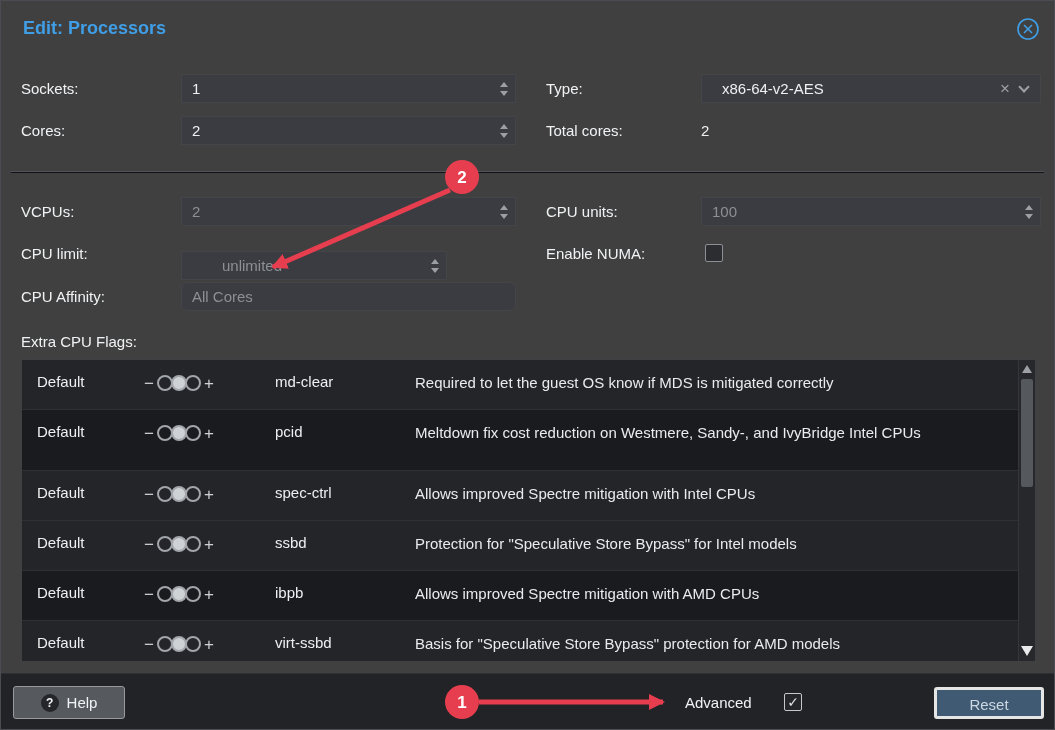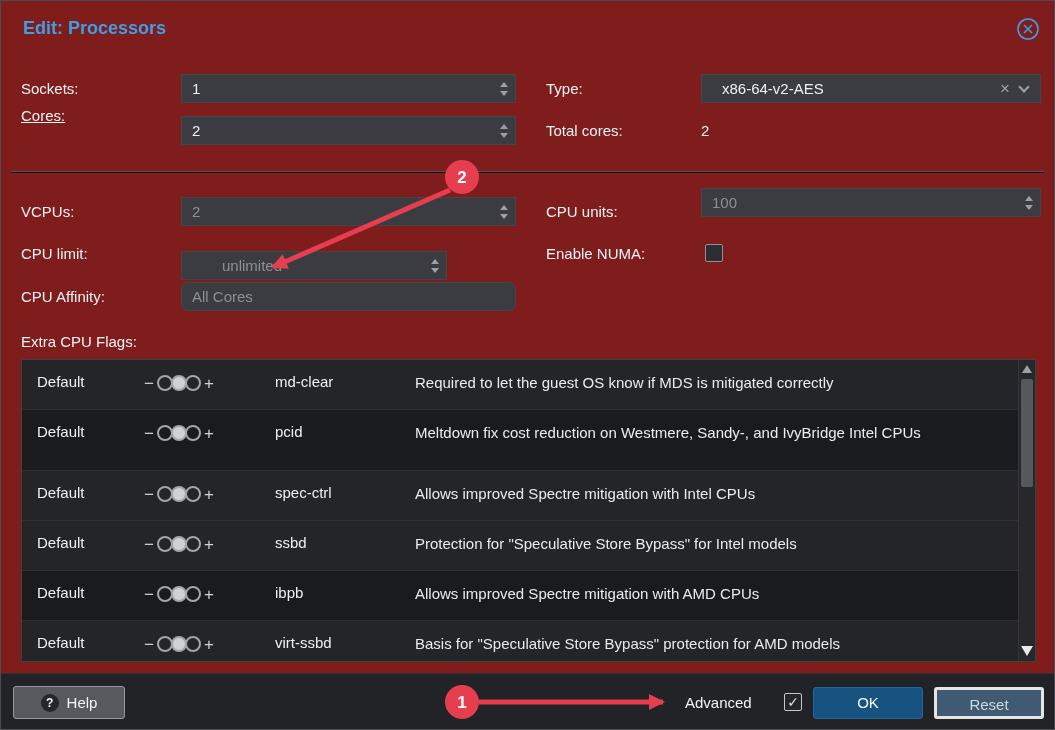--- a/index.html
+++ b/index.html
@@ -1,17 +1,17 @@
 <!DOCTYPE html>
 <html><head>
 <meta charset="utf-8">
 <style>
   * { margin:0; padding:0; box-sizing:border-box; }
   html,body { width:1055px; height:730px; background:#101113; font-family:"Liberation Sans", sans-serif; }
-  .dialog { position:relative; width:1055px; height:730px; background:#7f1d1d; border:1px solid #4a4c51; overflow:hidden; color:#edeff1; font-size:15px; }
+  .dialog { position:relative; width:1055px; height:730px; background:#404040; border:1px solid #4a4c51; overflow:hidden; color:#edeff1; font-size:15px; }
 
   
   .title { position:absolute; left:22px; top:17px; font-size:18px; font-weight:600; color:#3f9ee6; }
   .close-btn { position:absolute; right:14px; top:16px; width:24px; height:24px; cursor:pointer; }
 
   
   .lbl { position:absolute; height:29px; line-height:29px; color:#f0f2f4; }
   .field { position:absolute; height:29px; background:#3a3c41; border:1px solid #434549; display:flex; align-items:center; }
   .field input { flex:1; height:100%; min-width:0; background:transparent; border:none; outline:none; color:#edeff1; font-size:15px; font-family:"Liberation Sans", sans-serif; padding:0 10px; }
   .field input::placeholder { color:#8c9095; opacity:1; }
@@ -87,21 +87,21 @@
       <span class="tri-down"></span>
     </div>
   </div>
   <div class="lbl" style="left:545px;top:73px;">Type:</div>
   <div class="field" style="left:700px;top:73px;width:340px;padding-left:10px;">
     <input value="x86-64-v2-AES" style="">
     <span class="clear-x">×</span>
     <span class="chev"></span>
   </div>
 
-  <div class="lbl" style="left:20px;top:100px;text-decoration:underline;">Cores:</div>
+  <div class="lbl" style="left:20px;top:115px;">Cores:</div>
   <div class="field" style="left:180px;top:115px;width:335px;">
     <input value="2" style="">
     <div class="spinner">
       <span class="tri-up"></span>
       <span class="tri-down"></span>
     </div>
   </div>
   <div class="lbl" style="left:545px;top:115px;">Total cores:</div>
   <div class="static-val" style="left:700px;top:115px;">2</div>
 
@@ -109,21 +109,21 @@
 
   <div class="lbl" style="left:20px;top:196px;">VCPUs:</div>
   <div class="field" style="left:180px;top:196px;width:335px;">
     <input placeholder="2" style="">
     <div class="spinner">
       <span class="tri-up"></span>
       <span class="tri-down"></span>
     </div>
   </div>
   <div class="lbl" style="left:545px;top:196px;">CPU units:</div>
-  <div class="field" style="left:700px;top:187px;width:340px;gap:48px;">
+  <div class="field" style="left:700px;top:196px;width:340px;gap:48px;">
     <input placeholder="100" style="">
     <div class="spinner">
       <span class="tri-up"></span>
       <span class="tri-down"></span>
     </div>
   </div>
 
   <div class="lbl" style="left:20px;top:238px;">CPU limit:</div>
   <div class="field" style="left:180px;top:250px;width:266px;padding-left:30px;">
     <input placeholder="unlimited" style="">
@@ -233,21 +233,20 @@
 
   <div class="footer">
     <div class="btn btn-help">
       <span class="help-glyph">?</span>
       <span>Help</span>
     </div>
     <div class="adv-lbl">Advanced</div>
     <span class="checkbox checked adv-check" style="position:absolute;">
       <span class="mark">✓</span>
     </span>
-    <div class="btn btn-ok">OK</div>
     <div class="btn btn-reset">Reset</div>
   </div>
 
   <svg class="overlay" width="1055" height="730" viewBox="0 0 1055 730">
     <defs>
       <marker id="ah" markerUnits="userSpaceOnUse" markerWidth="20" markerHeight="20" refX="14" refY="8" orient="auto">
         <polygon points="0,0 16,8 0,16" fill="#e73e4f"></polygon>
       </marker>
     </defs>
     <line x1="449" y1="189" x2="272" y2="266" stroke="#e73e4f" stroke-width="5" marker-end="url(#ah)"></line>

